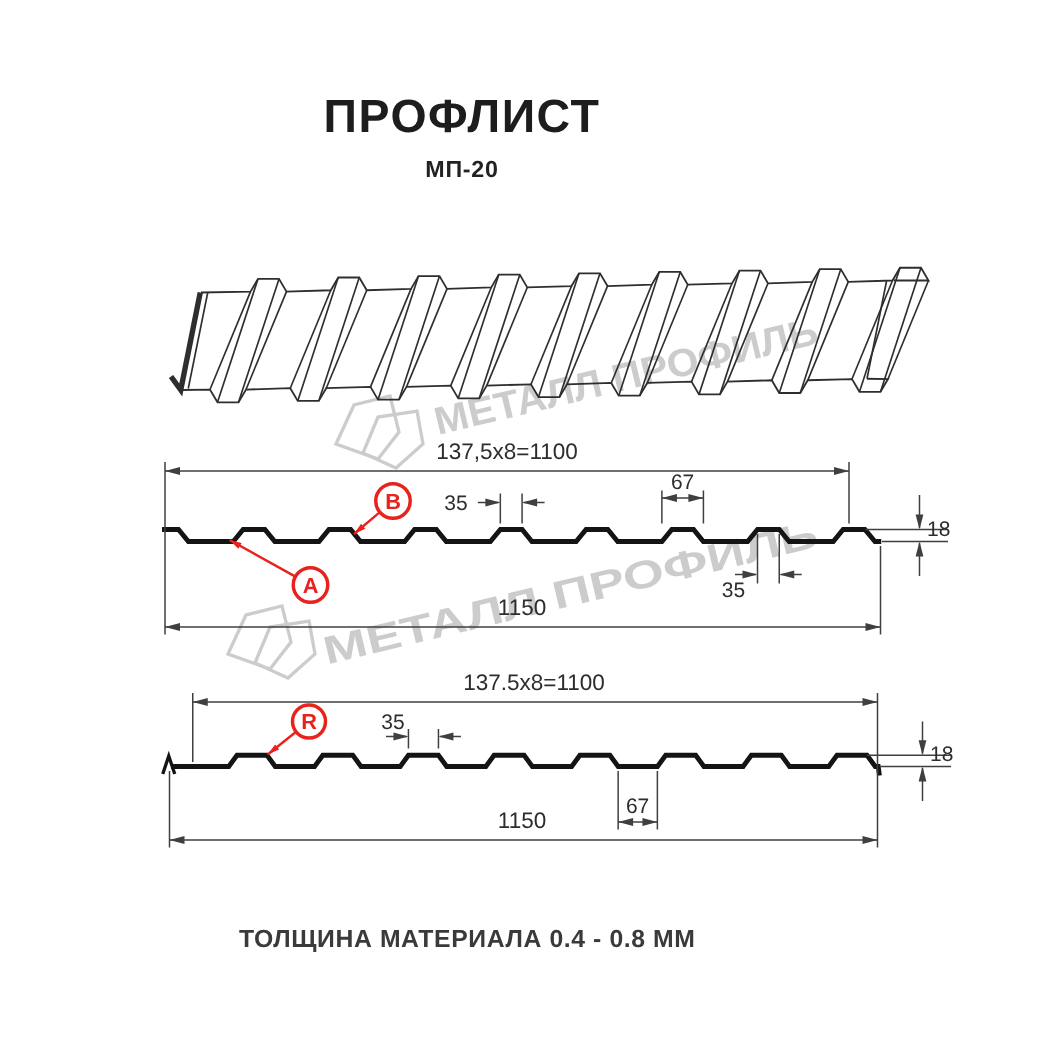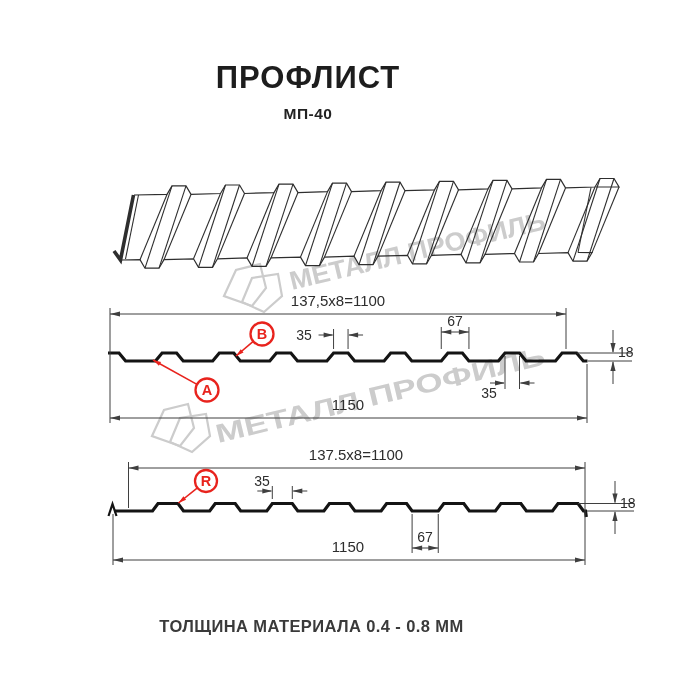--- a/index.html
+++ b/index.html
@@ -12,21 +12,21 @@
           font-size:16.5px;font-weight:700;letter-spacing:.4px;color:#3a3a3a;}
   svg{position:absolute;top:0;left:0;}
   text{font-family:"Liberation Sans",sans-serif;}
 </style>
 </head>
 <body>
 
 <div id="page">
   <div id="header">
     <div id="title">ПРОФЛИСТ</div>
-    <div id="subtitle">МП-40</div>
+    <div id="subtitle">МП-20</div>
   </div>
 
   <svg width="700" height="700" viewBox="0 0 700 700" id="cv">
       <g>
         <g transform="translate(222,262)">
           <path d="M2,34 L14,8 L38,2 L44,26 L30,44 Z" fill="none" stroke="#cccccc" stroke-width="2.2"></path>
           <path d="M20,40 L30,16 L56,12 L60,34 L42,50 Z" fill="none" stroke="#cccccc" stroke-width="2.2"></path>
         </g>
         <text x="0" y="0" font-size="26" text-anchor="start" fill="#cccccc" font-weight="700" transform="translate(292,290) rotate(-13.5)" textLength="262" lengthAdjust="spacingAndGlyphs">МЕТАЛЛ ПРОФИЛЬ</text>
       </g>

